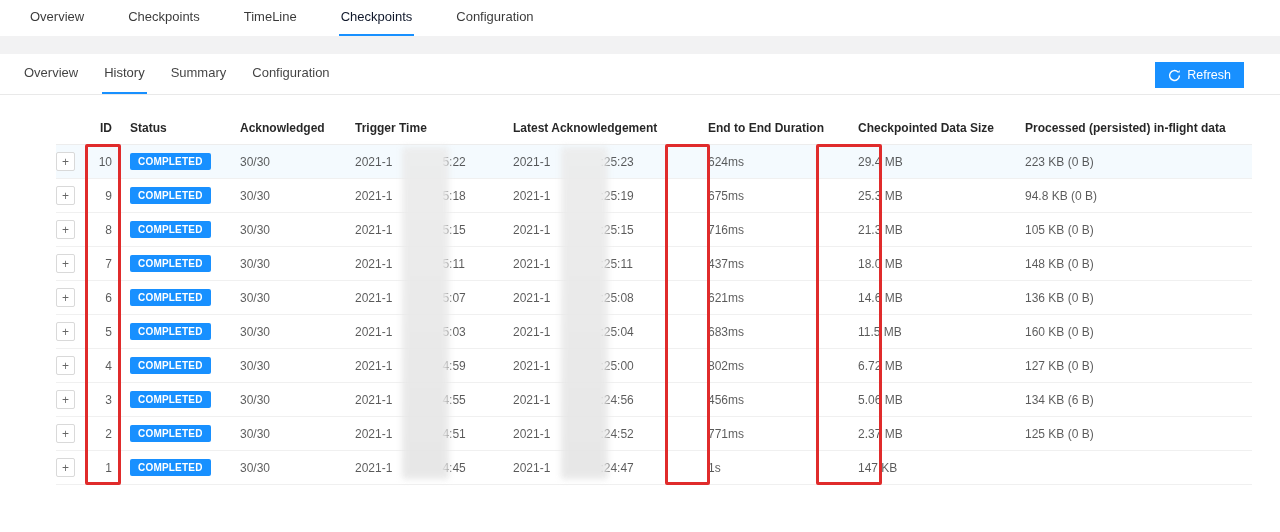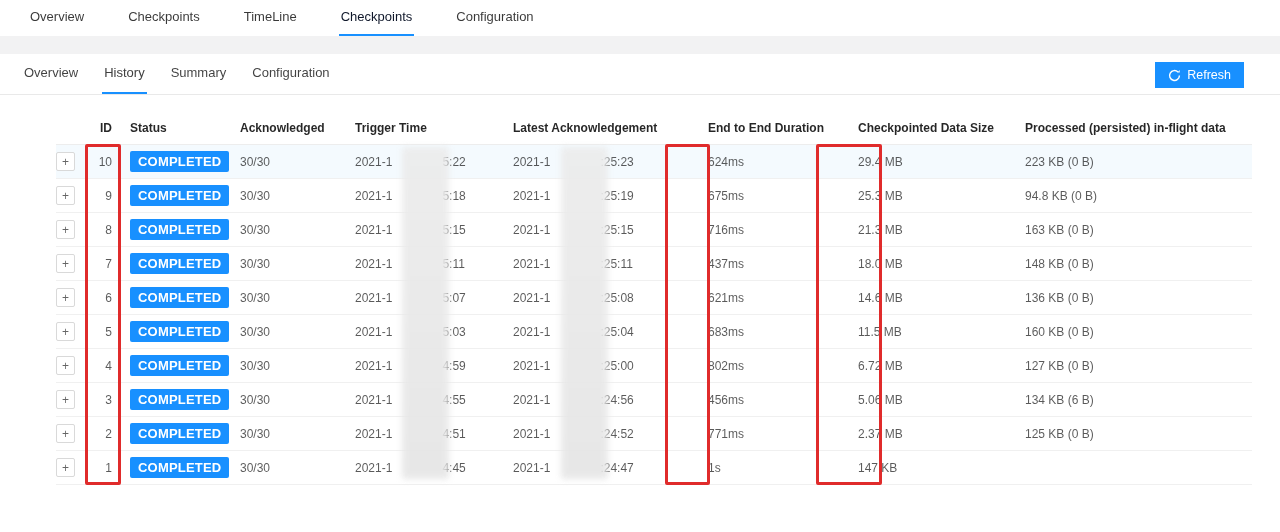--- a/index.html
+++ b/index.html
@@ -37,21 +37,21 @@
   .c-stat { width:122px; flex:none; padding-left:12px; }
   .c-ack  { width:115px; flex:none; }
   .c-trig { width:158px; flex:none; }
   .c-late { width:195px; flex:none; }
   .c-dur  { width:150px; flex:none; }
   .c-size { width:167px; flex:none; }
   .c-proc { flex:1; }
 
   .expander { width:19px; height:19px; border:1px solid #d9d9d9; border-radius:2px; background:#fff;
     color:rgba(0,0,0,.6); font-size:12px; line-height:16px; text-align:center; cursor:pointer; padding:0; }
-  .badge { display:inline-block; background:#1890ff; color:#fff; font-weight:bold; font-size:13px;
+  .badge { display:inline-block; background:#1890ff; color:#fff; font-weight:bold; font-size:10px;
     padding:3px 8px; border-radius:2px; letter-spacing:.2px; }
   .gap-redact { display:inline-block; width:50px; }
 
   
   .blur-strip { position:absolute; top:36px; height:332px; width:47px; z-index:2;
     background:linear-gradient(180deg,#ececec,#e6e6e6); opacity:.92; filter:blur(3px);
     border-radius:3px; pointer-events:none; }
   .blur-trigger { left:346px; }
   .blur-latest  { left:505px; }
 
@@ -136,21 +136,21 @@
         <div class="c-exp">
           <button class="expander">+</button>
         </div>
         <div class="c-id">8</div>
         <div class="c-stat"><span class="badge" style="background: rgb(24, 144, 255);">COMPLETED</span></div>
         <div class="c-ack">30/30</div>
         <div class="c-trig"><span>2021-1</span><span class="gap-redact"></span><span>5:15</span></div>
         <div class="c-late"><span>2021-1</span><span class="gap-redact"></span><span>:25:15</span></div>
         <div class="c-dur">716ms</div>
         <div class="c-size">21.3 MB</div>
-        <div class="c-proc">163 KB (0 B)</div>
+        <div class="c-proc">105 KB (0 B)</div>
       </div>
       <div class="trow">
         <div class="c-exp">
           <button class="expander">+</button>
         </div>
         <div class="c-id">7</div>
         <div class="c-stat"><span class="badge" style="background: rgb(24, 144, 255);">COMPLETED</span></div>
         <div class="c-ack">30/30</div>
         <div class="c-trig"><span>2021-1</span><span class="gap-redact"></span><span>5:11</span></div>
         <div class="c-late"><span>2021-1</span><span class="gap-redact"></span><span>:25:11</span></div>

